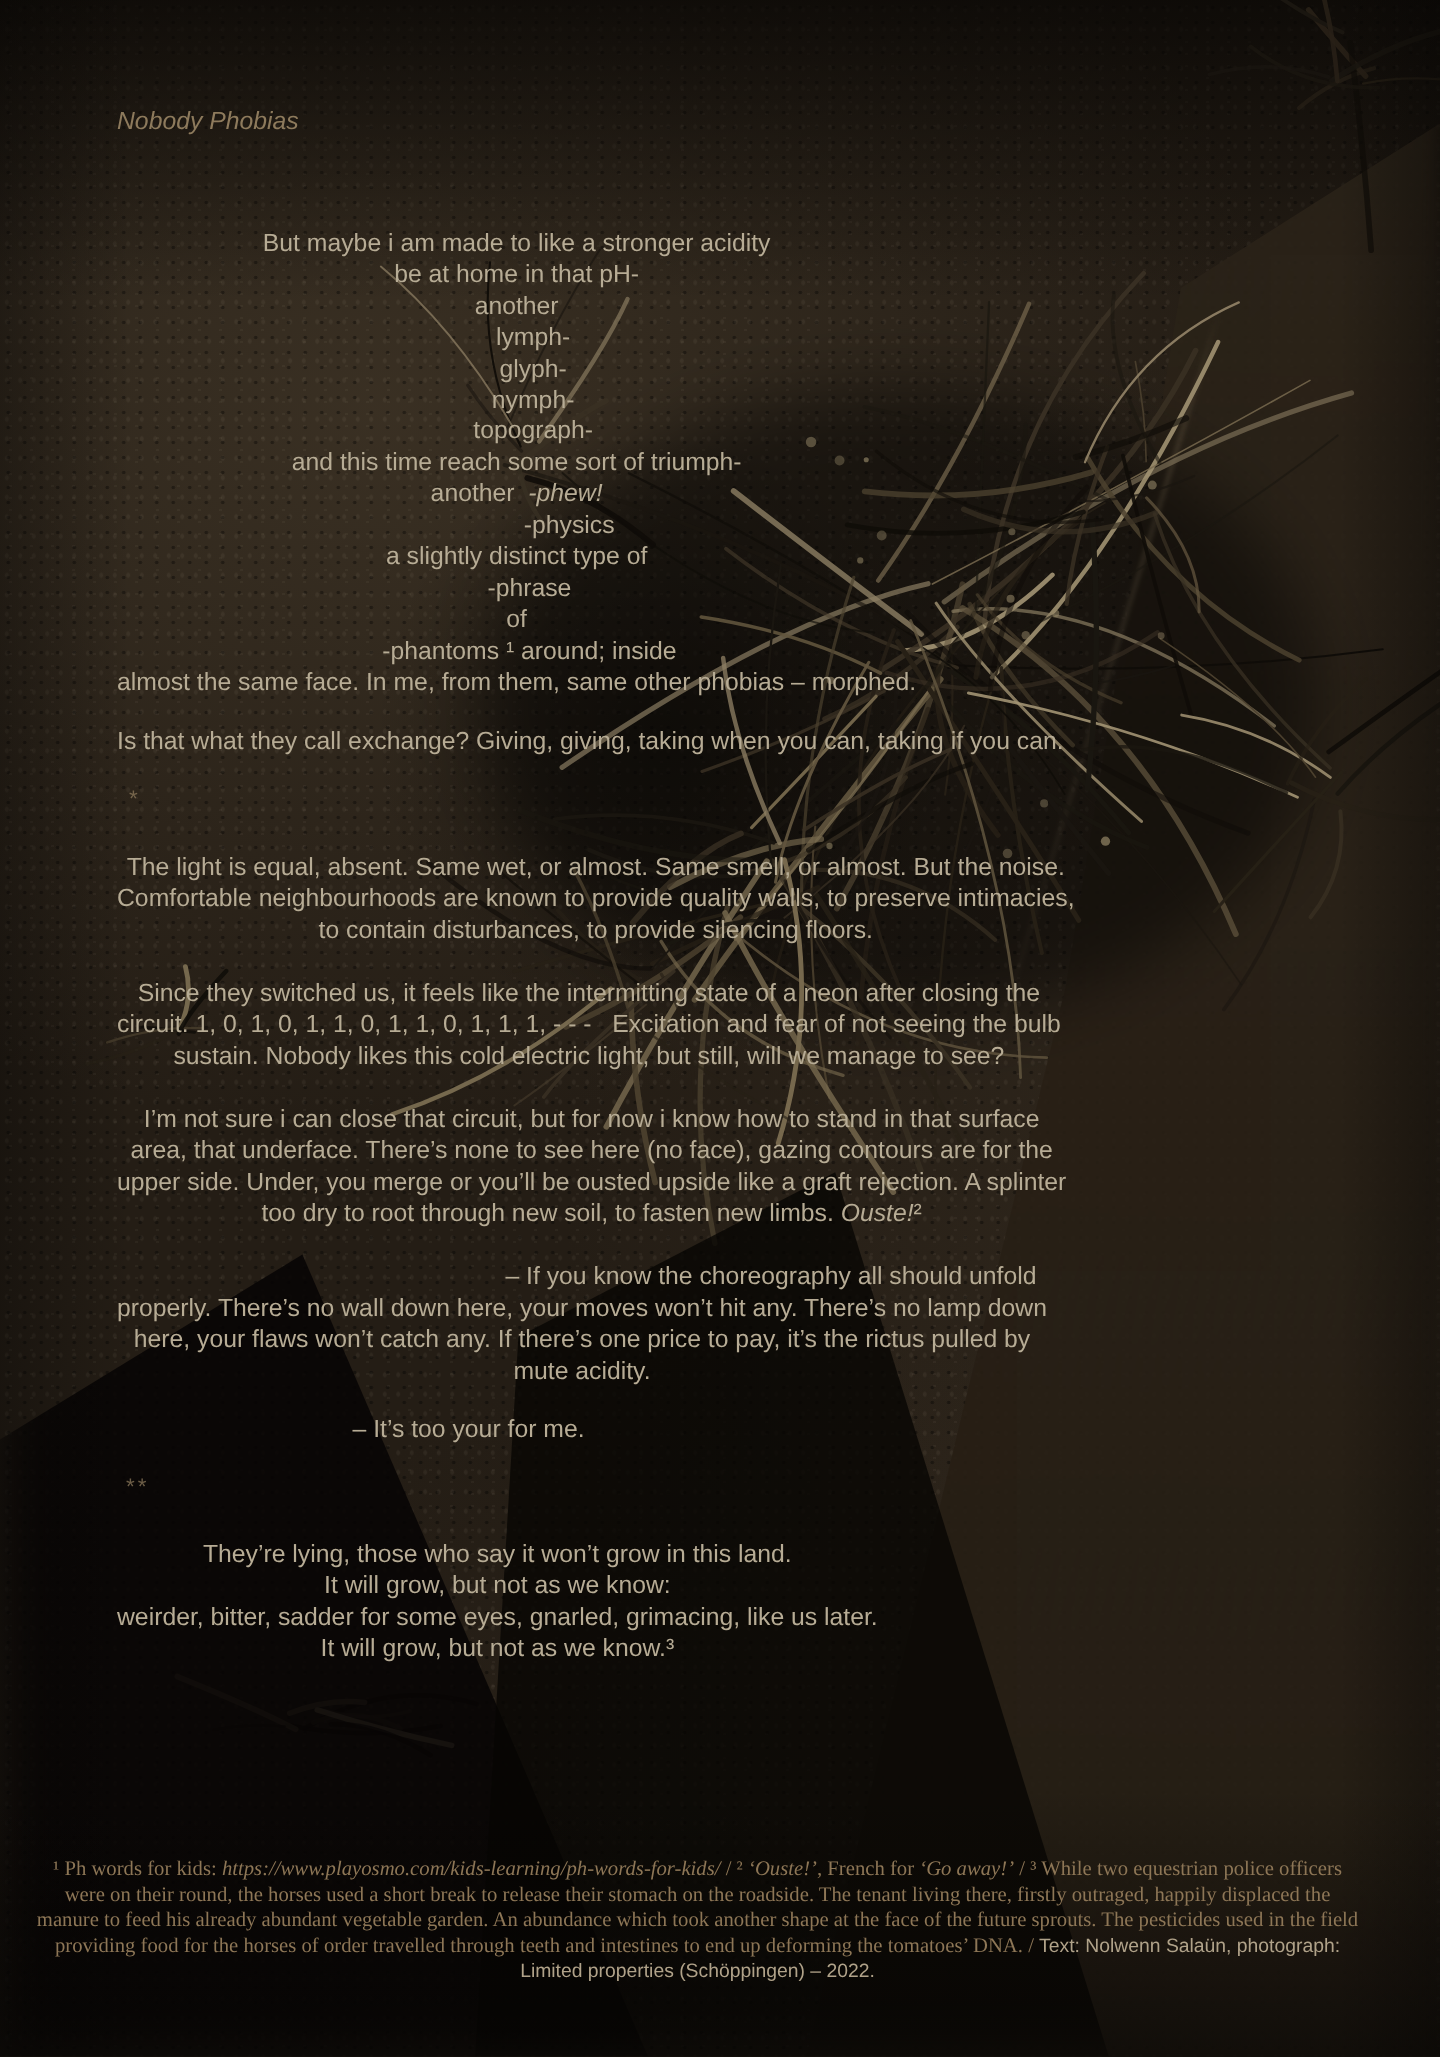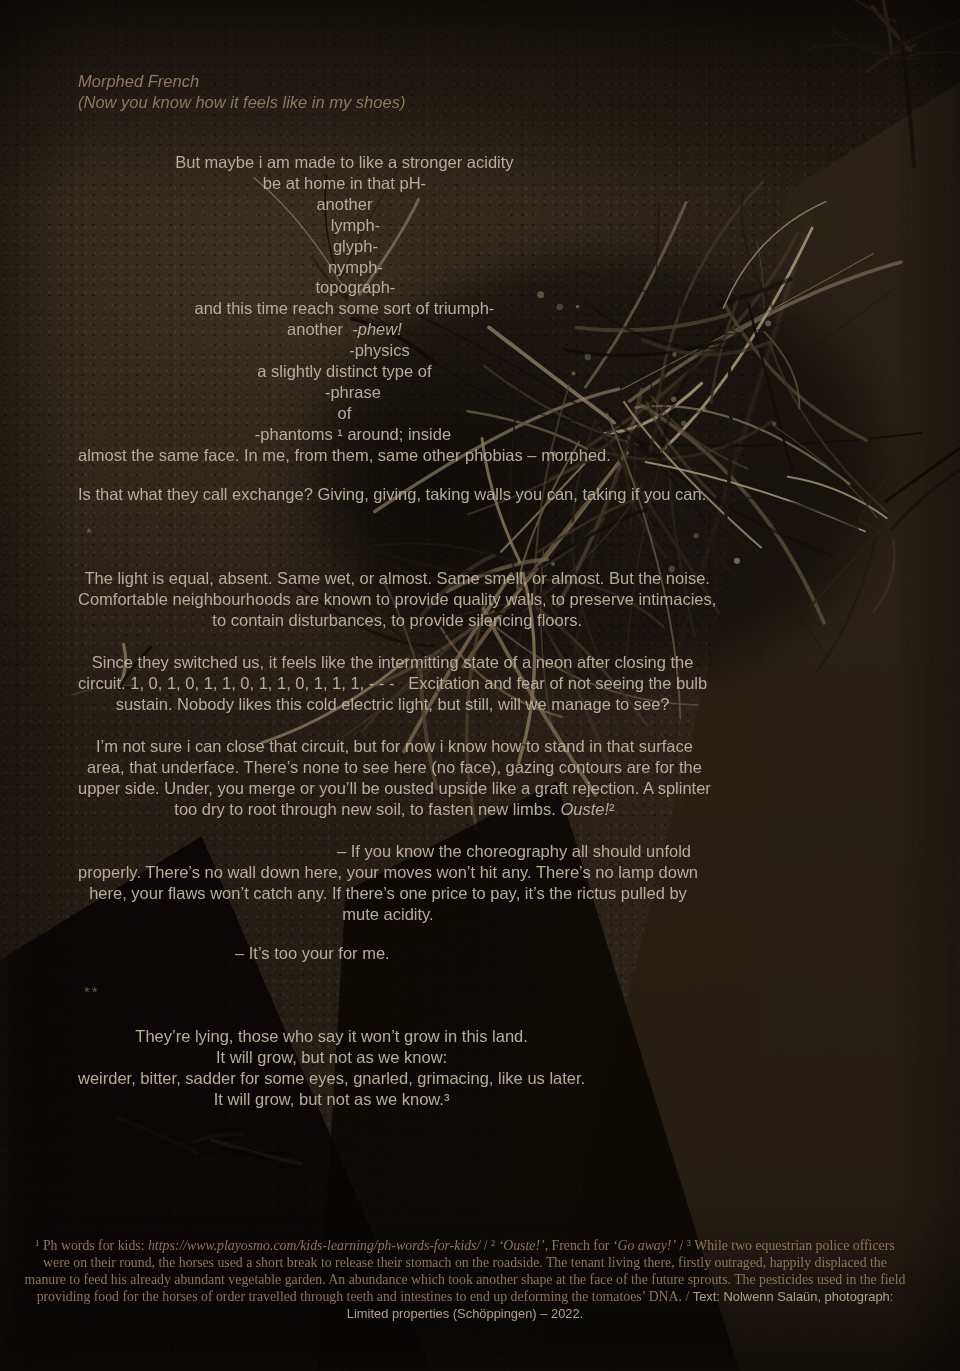--- a/index.html
+++ b/index.html
@@ -237,27 +237,26 @@
         <circle cx="540.7" cy="294.7" r="3.5" fill="#968868" opacity="0.51"></circle>
         <circle cx="774.1" cy="423.8" r="2.3" fill="#968868" opacity="0.45"></circle>
       </svg>
     <div class="shade swath"></div>
     <div class="shade col"></div>
     <div class="vignette"></div>
   </div>
 
   <div class="text-layer">
     <div class="title">
-      <div>Morphed French</div>
-      <div>(Now you know how it feels like in my shoes)</div>
+      <div>Nobody Phobias</div>
     </div>
 
     <div id="poem">
         <div class="poem-para" style="top: 152px;"><div class="poem-line"><span>But maybe i am made to like a stronger acidity</span></div><div class="poem-line"><span>be at home in that pH-</span></div><div class="poem-line"><span>another</span></div><div class="poem-line" style="padding-left: 22px;"><span>lymph-</span></div><div class="poem-line" style="padding-left: 22px;"><span>glyph-</span></div><div class="poem-line" style="padding-left: 22px;"><span>nymph-</span></div><div class="poem-line" style="padding-left: 22px;"><span>topograph-</span></div><div class="poem-line"><span>and this time reach some sort of triumph-</span></div><div class="poem-line"><span>another  </span><span class="it">-phew!</span></div><div class="poem-line" style="padding-left: 70px;"><span>-physics</span></div><div class="poem-line"><span>a slightly distinct type of</span></div><div class="poem-line" style="padding-left: 17px;"><span>-phrase</span></div><div class="poem-line"><span>of</span></div><div class="poem-line" style="padding-left: 17px;"><span>-phantoms ¹ around; inside</span></div><div class="poem-line"><span>almost the same face. In me, from them, same other phobias – morphed.</span></div></div>
-        <div class="poem-para" style="top: 484px;"><div class="poem-line"><span>Is that what they call exchange? Giving, giving, taking walls you can, taking if you can.</span></div></div>
+        <div class="poem-para" style="top: 484px;"><div class="poem-line"><span>Is that what they call exchange? Giving, giving, taking when you can, taking if you can.</span></div></div>
         <div class="poem-para" style="top: 568px;"><div class="poem-line"><span>The light is equal, absent. Same wet, or almost. Same smell, or almost. But the noise.</span></div><div class="poem-line"><span>Comfortable neighbourhoods are known to provide quality walls, to preserve intimacies,</span></div><div class="poem-line"><span>to contain disturbances, to provide silencing floors.</span></div></div>
         <div class="poem-para" style="top: 652px;"><div class="poem-line"><span>Since they switched us, it feels like the intermitting state of a neon after closing the</span></div><div class="poem-line"><span>circuit. 1, 0, 1, 0, 1, 1, 0, 1, 1, 0, 1, 1, 1, - - -   Excitation and fear of not seeing the bulb</span></div><div class="poem-line"><span>sustain. Nobody likes this cold electric light, but still, will we manage to see?</span></div></div>
         <div class="poem-para" style="top: 736px;"><div class="poem-line"><span>I’m not sure i can close that circuit, but for now i know how to stand in that surface</span></div><div class="poem-line"><span>area, that underface. There’s none to see here (no face), gazing contours are for the</span></div><div class="poem-line"><span>upper side. Under, you merge or you’ll be ousted upside like a graft rejection. A splinter</span></div><div class="poem-line"><span>too dry to root through new soil, to fasten new limbs. </span><span class="it">Ouste!</span><span>²</span></div></div>
         <div class="poem-para" style="top: 841px;"><div class="poem-line" style="padding-left: 252px;"><span>– If you know the choreography all should unfold</span></div><div class="poem-line"><span>properly. There’s no wall down here, your moves won’t hit any. There’s no lamp down</span></div><div class="poem-line"><span>here, your flaws won’t catch any. If there’s one price to pay, it’s the rictus pulled by</span></div><div class="poem-line"><span>mute acidity.</span></div></div>
         <div class="poem-para" style="top: 943px;"><div class="poem-line" style="padding-left: 157px;"><span>– It’s too your for me.</span></div></div>
         <div class="poem-para" style="top: 1026px;"><div class="poem-line"><span>They’re lying, those who say it won’t grow in this land.</span></div><div class="poem-line"><span>It will grow, but not as we know:</span></div><div class="poem-line"><span>weirder, bitter, sadder for some eyes, gnarled, grimacing, like us later.</span></div><div class="poem-line"><span>It will grow, but not as we know.³</span></div></div>
       </div>
 
     <div class="star" id="star1">*</div>
     <div class="star" id="star2">**</div>

